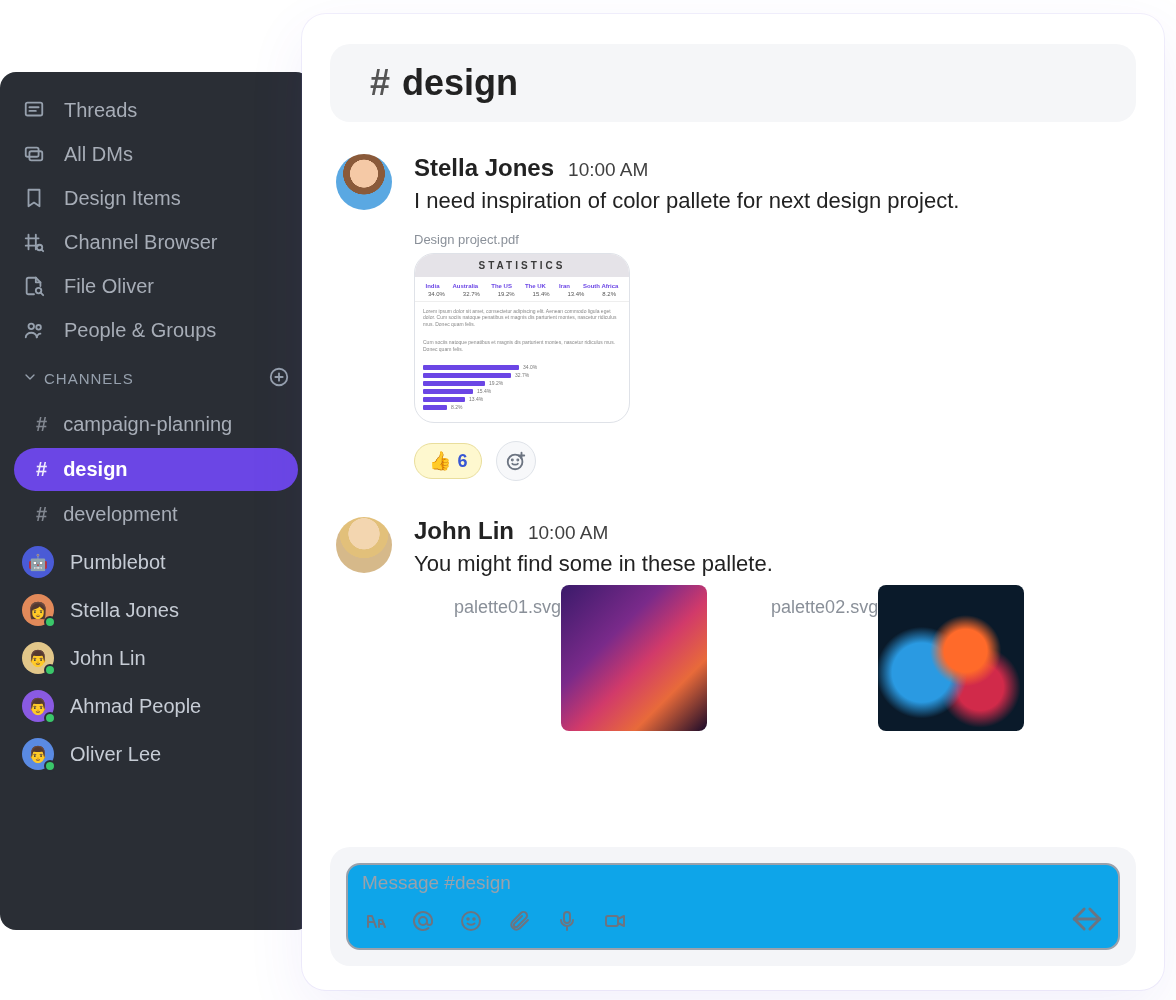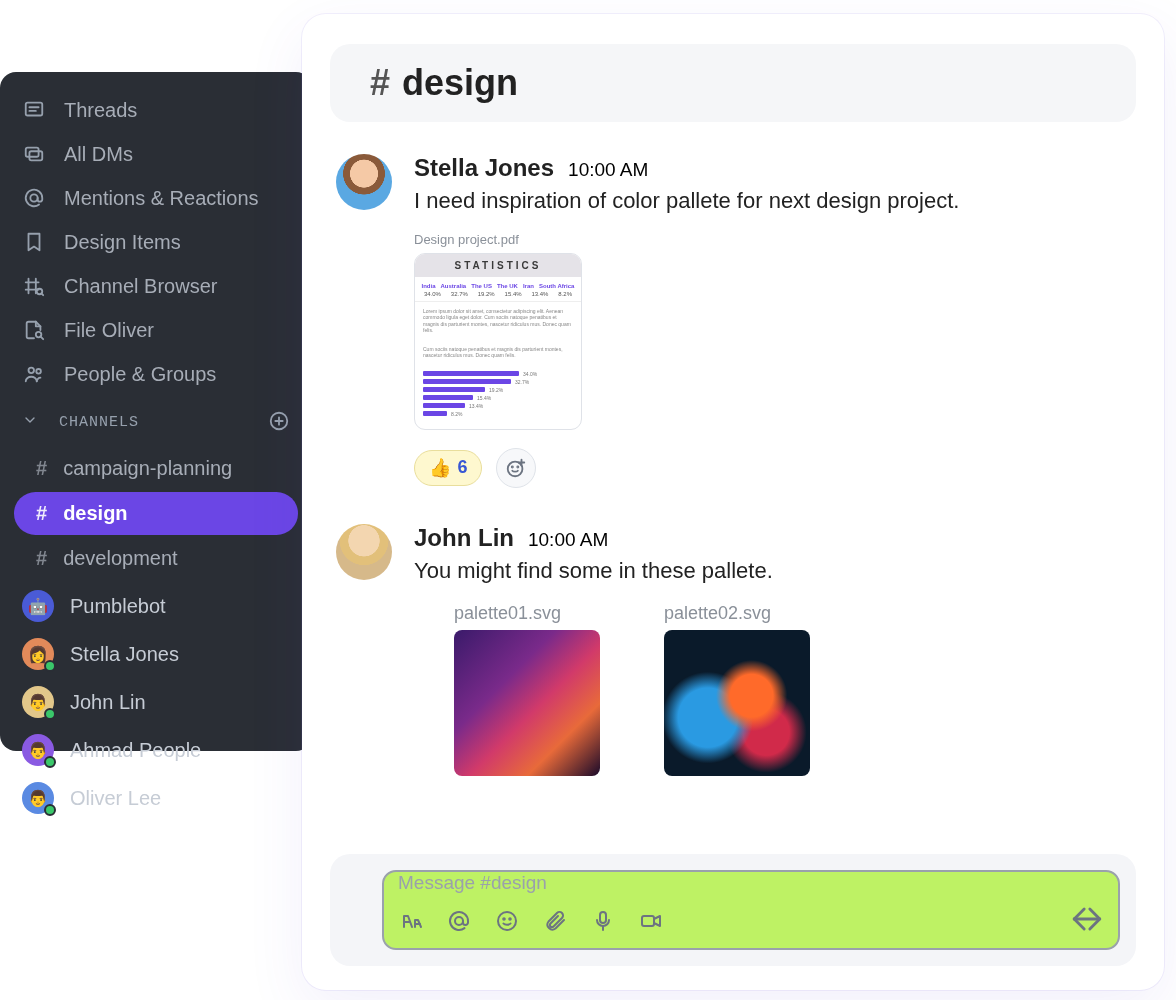--- a/index.html
+++ b/index.html
@@ -11,21 +11,21 @@
     overflow: hidden;
     position: relative;
   }
 
   
   .sidebar {
     position: absolute;
     left: 0;
     top: 72px;
     width: 312px;
-    height: 679px;
+    height: 858px;
     background: #2a2e35;
     border-radius: 16px;
     padding: 16px 0;
     color: #a7adb7;
   }
   .side-item {
     display: flex;
     align-items: center;
     gap: 18px;
     padding: 10px 22px;
@@ -37,21 +37,21 @@
 
   .section-header {
     display: flex;
     align-items: center;
     justify-content: space-between;
     padding: 14px 22px 10px 22px;
     font-size: 15px;
     letter-spacing: 1px;
     color: #96a0ad;
   }
-  .section-header .left { display:flex; align-items:center; gap:21px;font-family:Liberation Mono, monospace; }
+  .section-header .left { display:flex; align-items:center; gap:6px; }
   .section-header svg { stroke:#96a0ad; }
 
   .chan-item {
     display: flex;
     align-items: center;
     gap: 16px;
     padding: 10px 22px;
     margin: 2px 14px;
     font-size: 20px;
     color: #a7adb7;
@@ -114,31 +114,31 @@
     display:flex;
     gap:22px;
     padding:12px 6px 24px 6px;
   }
   .avatar-lg {
     width:56px; height:56px; border-radius:50%; flex-shrink:0;
   }
   .msg-body { flex:1; }
   .msg-header { display:flex; align-items:baseline; gap:14px; margin-bottom:4px; }
   .msg-author { font-size:24px; font-weight:700; color:#222; }
-  .msg-time { font-size:19px; color:#000000; }
+  .msg-time { font-size:19px; color:#404040; }
   .msg-text { font-size:22px; color:#222; line-height:1.35; }
 
   .attachment-label { margin-top:16px; font-size:13px; color:#8a9099; }
 
   
   .pdf-card {
     margin-top:6px;
-    width:168px;
+    width:216px;
     border:1px solid #dfe2e8;
-    border-radius:11px;
+    border-radius:20px;
     overflow:hidden;
     background:#fff;
   }
   .pdf-card .pdf-head {
     background:#e5e3e8;
     text-align:center;
     letter-spacing:3px;
     font-size:10px;
     font-weight:700;
     padding:6px 0;
@@ -175,36 +175,35 @@
   .react-pill .cnt { color:#3857d4; font-weight:600; }
   .add-react {
     width:40px; height:40px; border-radius:50%;
     border:1px solid #dfe3e9; background:#f7f8fa;
     display:flex; align-items:center; justify-content:center;
     cursor:pointer;
   }
 
   
   .img-row { display:flex; gap:24px; margin-top:6px; }
-  .img-col { display:flex; flex-direction:column;padding-left:40px; }
+  .img-col { display:flex; flex-direction:row;padding-left:40px; }
   .img-label { font-size:18px; color:#8a9099; margin-top:12px; margin-bottom:6px; }
   .img-thumb { width:146px; height:146px; border-radius:8px; }
 
   
   .composer-wrap {
     background:#f4f5f8;
     border-radius:20px;
     padding:16px;
   }
   .composer {
     border:2px solid #9aa1ab;
     border-radius:14px;
-    background:#bef264;
-    padding:0 14px 8px 14px;
-    margin-left:36px;
+    background:#0ea5e9;
+    padding:7px 14px 8px 14px;
   }
   .composer input {
     width:100%;
     border:none; outline:none;
     font-size:19px; color:#222;
     background:transparent;
   }
   .composer input::placeholder { color:#9aa1ab; }
   .composer-bar {
     display:flex; align-items:center; justify-content:space-between;
@@ -233,29 +232,20 @@
     <span>Threads</span>
   </div>
   <div class="side-item">
     <span class="ic">
       <svg width="22" height="22" viewBox="0 0 24 24">
           <rect x="3" y="5" width="14" height="10" rx="2"></rect>
           <rect x="7" y="9" width="14" height="10" rx="2"></rect>
         </svg>
     </span>
     <span>All DMs</span>
-  </div>
-  <div class="side-item">
-    <span class="ic">
-      <svg width="22" height="22" viewBox="0 0 24 24">
-          <circle cx="12" cy="12" r="4"></circle>
-          <path d="M16 12v1.5a2.5 2.5 0 0 0 5 0V12a9 9 0 1 0-3.5 7.1"></path>
-        </svg>
-    </span>
-    <span>Mentions &amp; Reactions</span>
   </div>
   <div class="side-item">
     <span class="ic">
       <svg width="22" height="22" viewBox="0 0 24 24">
           <path d="M6 3h12v18l-6-4-6 4z"></path>
         </svg>
     </span>
     <span>Design Items</span>
   </div>
   <div class="side-item">

